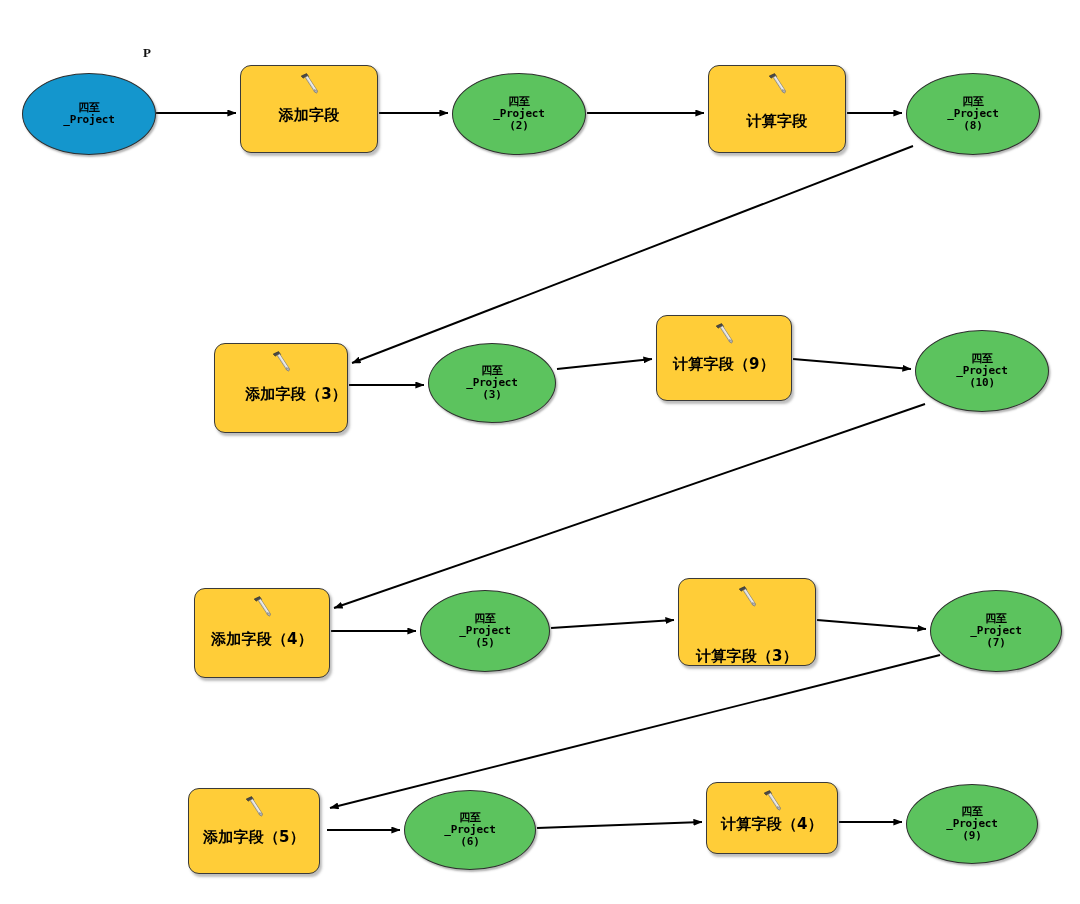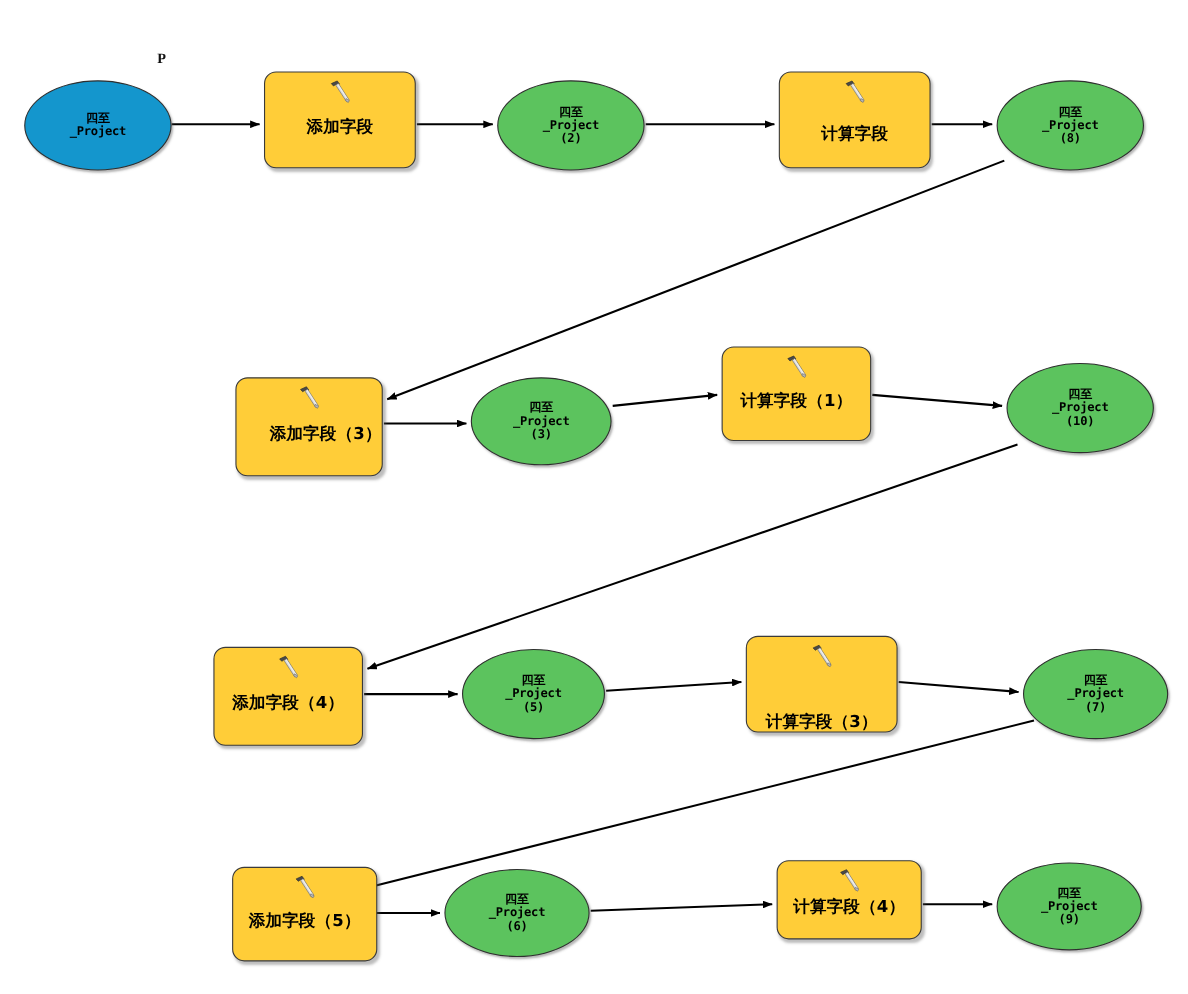--- a/index.html
+++ b/index.html
@@ -169,21 +169,21 @@
       </div>
       <div class="node tool" style="left: 656px; top: 315px; width: 136px; height: 86px;">
         <svg class="hammer" viewBox="0 0 22 26" xmlns="http://www.w3.org/2000/svg">
           <g>
             <path d="M3.2 4.0 L8.6 1.6 L10.6 4.4 L9.0 5.6 L7.4 4.6 L5.2 6.2 Z" fill="#4a4a4a" stroke="#2b2b2b" stroke-width="0.6" stroke-linejoin="round"></path>
             <path d="M7.2 5.4 L9.6 3.8 L19.4 18.8 L17.0 20.4 Z" fill="#d9d9d9" stroke="#6e6e6e" stroke-width="0.6" stroke-linejoin="round"></path>
             <path d="M8.6 5.0 L9.5 4.4 L18.9 18.9 L18.0 19.5 Z" fill="#f2f2f2" opacity="0.85"></path>
             <path d="M16.6 17.6 L19.6 19.4 L18.6 21.2 L16.0 19.3 Z" fill="#b8b8b8" stroke="#6e6e6e" stroke-width="0.6" stroke-linejoin="round"></path>
           </g>
         </svg>
-        <span class="label" style="margin-top: 12px;">计算字段（1）</span>
+        <span class="label" style="margin-top: 12px;">计算字段（9）</span>
       </div>
       <div class="node ellipse derived" style="left: 915px; top: 330px; width: 134px; height: 82px;">
         <span class="label">四至
 _Project
 (10)</span>
       </div>
       <div class="node tool" style="left: 194px; top: 588px; width: 136px; height: 90px; align-items: center;">
         <svg class="hammer" viewBox="0 0 22 26" xmlns="http://www.w3.org/2000/svg">
           <g>
             <path d="M3.2 4.0 L8.6 1.6 L10.6 4.4 L9.0 5.6 L7.4 4.6 L5.2 6.2 Z" fill="#4a4a4a" stroke="#2b2b2b" stroke-width="0.6" stroke-linejoin="round"></path>
@@ -208,21 +208,21 @@
             <path d="M16.6 17.6 L19.6 19.4 L18.6 21.2 L16.0 19.3 Z" fill="#b8b8b8" stroke="#6e6e6e" stroke-width="0.6" stroke-linejoin="round"></path>
           </g>
         </svg>
         <span class="label" style="margin-top: 12px;">计算字段（3）</span>
       </div>
       <div class="node ellipse derived" style="left: 930px; top: 590px; width: 132px; height: 82px;">
         <span class="label">四至
 _Project
 (7)</span>
       </div>
-      <div class="node tool" style="left: 211px; top: 788px; width: 132px; height: 86px;">
+      <div class="node tool" style="left: 188px; top: 788px; width: 132px; height: 86px;">
         <svg class="hammer" viewBox="0 0 22 26" xmlns="http://www.w3.org/2000/svg">
           <g>
             <path d="M3.2 4.0 L8.6 1.6 L10.6 4.4 L9.0 5.6 L7.4 4.6 L5.2 6.2 Z" fill="#4a4a4a" stroke="#2b2b2b" stroke-width="0.6" stroke-linejoin="round"></path>
             <path d="M7.2 5.4 L9.6 3.8 L19.4 18.8 L17.0 20.4 Z" fill="#d9d9d9" stroke="#6e6e6e" stroke-width="0.6" stroke-linejoin="round"></path>
             <path d="M8.6 5.0 L9.5 4.4 L18.9 18.9 L18.0 19.5 Z" fill="#f2f2f2" opacity="0.85"></path>
             <path d="M16.6 17.6 L19.6 19.4 L18.6 21.2 L16.0 19.3 Z" fill="#b8b8b8" stroke="#6e6e6e" stroke-width="0.6" stroke-linejoin="round"></path>
           </g>
         </svg>
         <span class="label" style="margin-top: 12px;">添加字段（5）</span>
       </div>

